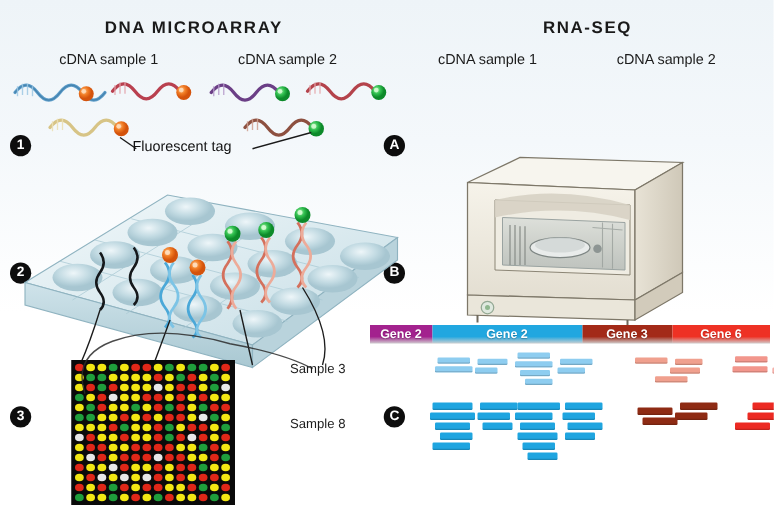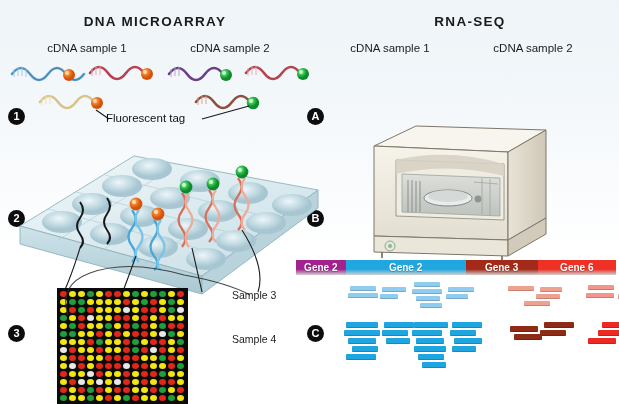--- a/index.html
+++ b/index.html
@@ -508,21 +508,21 @@
     <path d="M152,124 L190,102 L190,118 L152,140 Z" fill="#d2cbbb" stroke="#7d7768" stroke-width="1"></path>
 
     <circle cx="34" cy="130" r="5" fill="#dfe9df" stroke="#93a893" stroke-width="1"></circle>
     <circle cx="34" cy="130" r="2" fill="#8fb78f"></circle>
 
     <line x1="26" y1="136" x2="26" y2="142" stroke="#6f695c" stroke-width="1.6"></line>
     <line x1="146" y1="140" x2="146" y2="146" stroke="#6f695c" stroke-width="1.6"></line>
   </svg>
 
   <div class="abs side-label" style="left:232px;top:290px;">Sample 3</div>
-  <div class="abs side-label" style="left:232px;top:334px;">Sample 4</div>
+  <div class="abs side-label" style="left:232px;top:334px;">Sample 8</div>
 
   <div class="abs genebar" id="genebar" style="left:296px;top:260px;width:320px;">
       <div class="seg" style="flex: 0 0 15.5%; background: linear-gradient(rgb(163, 34, 142) 0%, rgb(163, 34, 142) 62%, rgba(0, 0, 0, 0.18) 100%);">Gene 2</div>
       <div class="seg" style="flex: 0 0 37.5%; background: linear-gradient(rgb(33, 167, 224) 0%, rgb(33, 167, 224) 62%, rgba(0, 0, 0, 0.18) 100%); text-align: right;">Gene 2</div>
       <div class="seg" style="flex: 0 0 22.5%; background: linear-gradient(rgb(163, 42, 24) 0%, rgb(163, 42, 24) 62%, rgba(0, 0, 0, 0.18) 100%);">Gene 3</div>
       <div class="seg" style="flex: 0 0 24.5%; background: linear-gradient(rgb(238, 49, 36) 0%, rgb(238, 49, 36) 62%, rgba(0, 0, 0, 0.18) 100%);">Gene 6</div>
     </div>
 
   <div class="abs" id="reads-s2" style="left:296px;top:282px;width:320px;height:32px;">
       <div class="read" style="left: 54px; top: 4px; width: 26px; height: 5px; background: rgb(142, 205, 240); box-shadow: rgba(0, 0, 0, 0.18) 0px -1px 0px inset;"></div>

